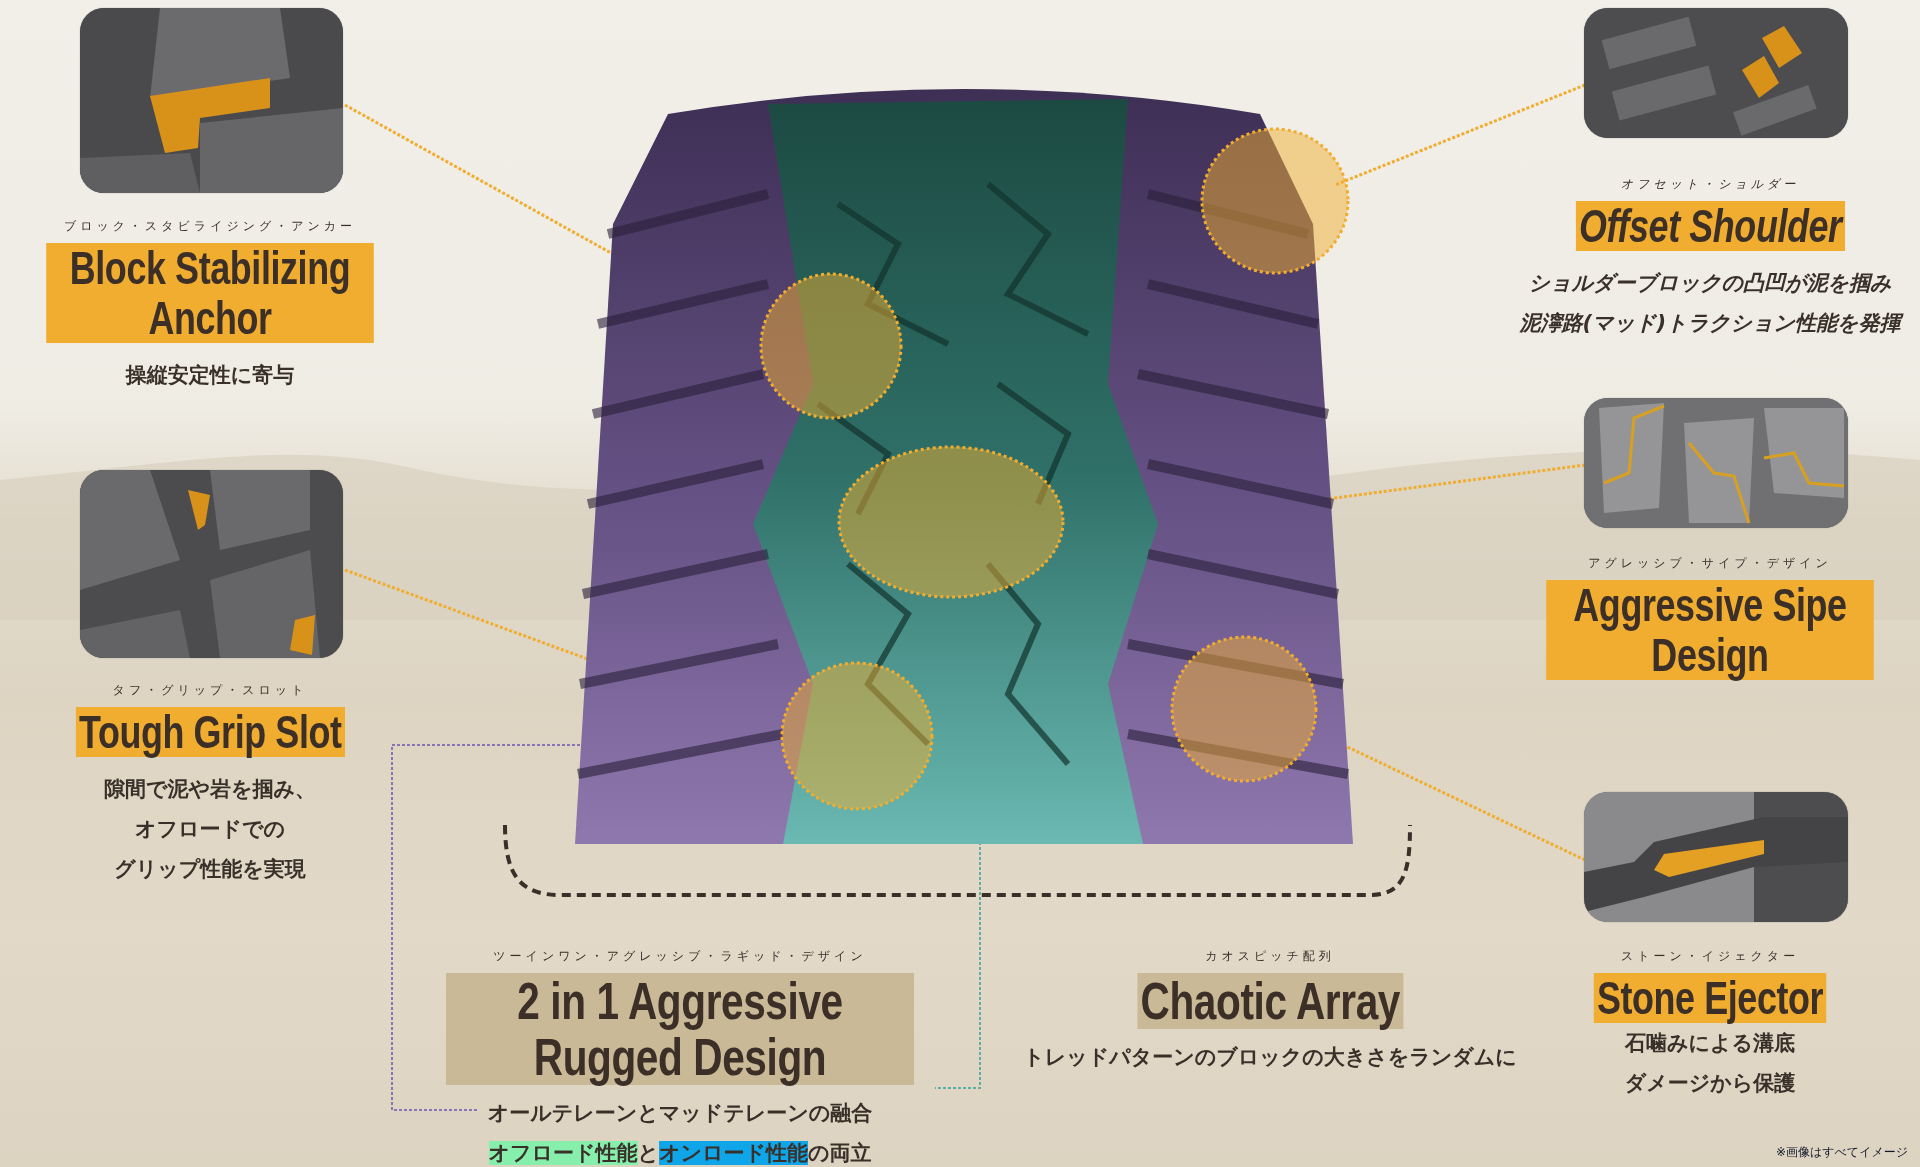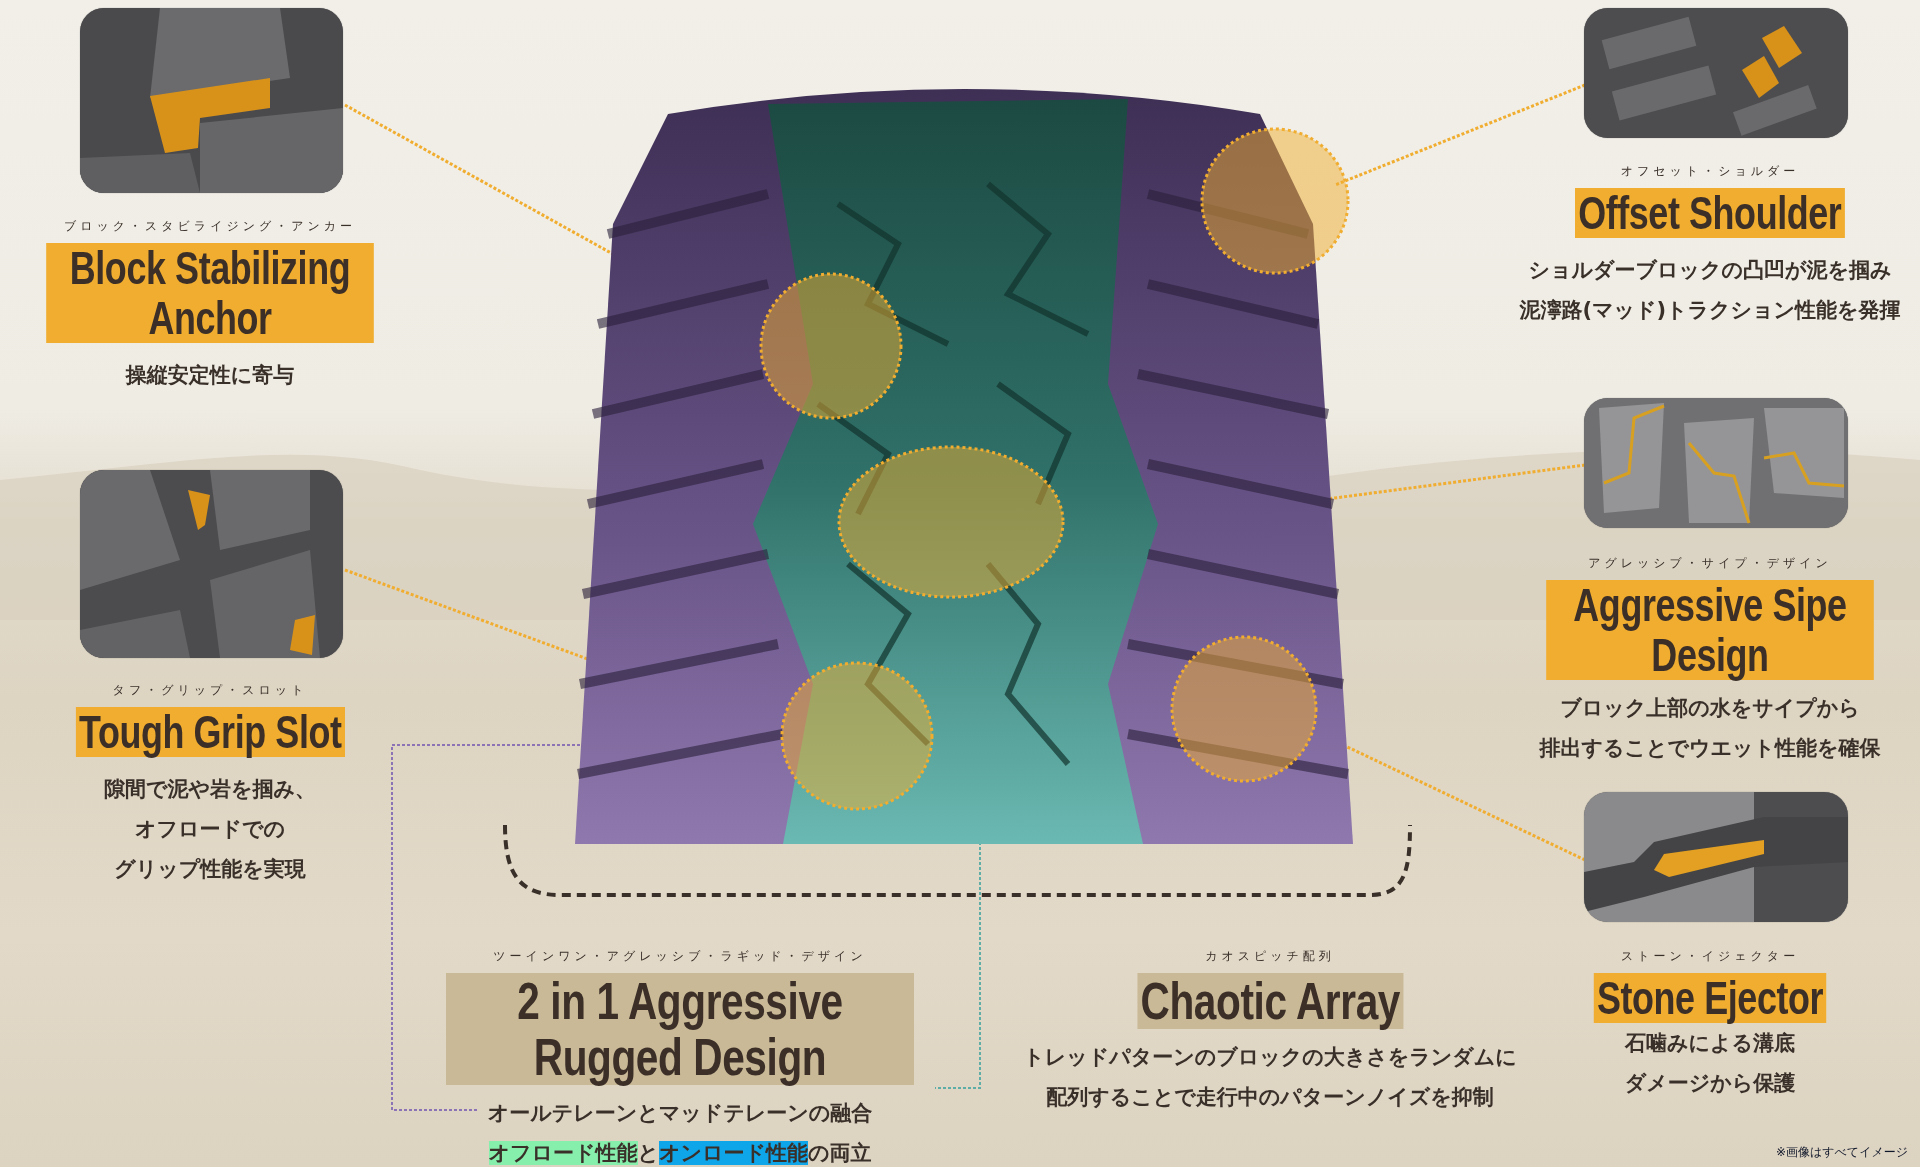--- a/index.html
+++ b/index.html
@@ -158,36 +158,32 @@
 <div class="feature" style="left:0;top:682px;width:420px;">
   <div class="kana">タフ・グリップ・スロット</div>
   <div class="title orange" style="font-size:46px;">Tough Grip Slot</div>
   <div class="desc" style="margin-top:12px;">
     <div>隙間で泥や岩を掴み、</div>
       <div>オフロードでの</div>
       <div>グリップ性能を実現</div>
   </div>
 </div>
 
-<div class="feature" style="left:1500px;top:163px;width:420px;">
+<div class="feature" style="left:1500px;top:176px;width:420px;font-style:italic;">
   <div class="kana">オフセット・ショルダー</div>
   <div class="title orange" style="font-size:46px;">Offset Shoulder</div>
   <div class="desc" style="margin-top:12px;">
     <div>ショルダーブロックの凸凹が泥を掴み</div>
       <div>泥濘路(マッド)トラクション性能を発揮</div>
   </div>
 </div>
 
 <div class="feature" style="left:1500px;top:555px;width:420px;">
   <div class="kana">アグレッシブ・サイプ・デザイン</div>
   <div class="title orange" style="font-size:46px;">Aggressive Sipe Design</div>
-  <div class="desc" style="margin-top:8px;">
-    <div>ブロック上部の水をサイプから</div>
-      <div>排出することでウエット性能を確保</div>
-  </div>
 </div>
 
 <div class="feature" style="left:1500px;top:948px;width:420px;">
   <div class="kana">ストーン・イジェクター</div>
   <div class="title orange" style="font-size:46px;">Stone Ejector</div>
   <div class="desc" style="margin-top:0;">
     <div>石噛みによる溝底</div>
       <div>ダメージから保護</div>
   </div>
 </div>
@@ -199,17 +195,16 @@
     <div>オールテレーンとマッドテレーンの融合</div>
     <div><span class="hl-purple">オフロード性能</span><span>と</span><span class="hl-teal">オンロード性能</span><span>の両立</span></div>
   </div>
 </div>
 
 <div class="feature" style="left:980px;top:948px;width:580px;">
   <div class="kana">カオスピッチ配列</div>
   <div class="title tan" style="font-size:52px;line-height:56px;">Chaotic Array</div>
   <div class="desc" style="margin-top:8px;">
     <div>トレッドパターンのブロックの大きさをランダムに</div>
-      <div>配列することで走行中のパターンノイズを抑制</div>
   </div>
 </div>
 
 <div class="note">※画像はすべてイメージ</div>
 
 </body></html>

